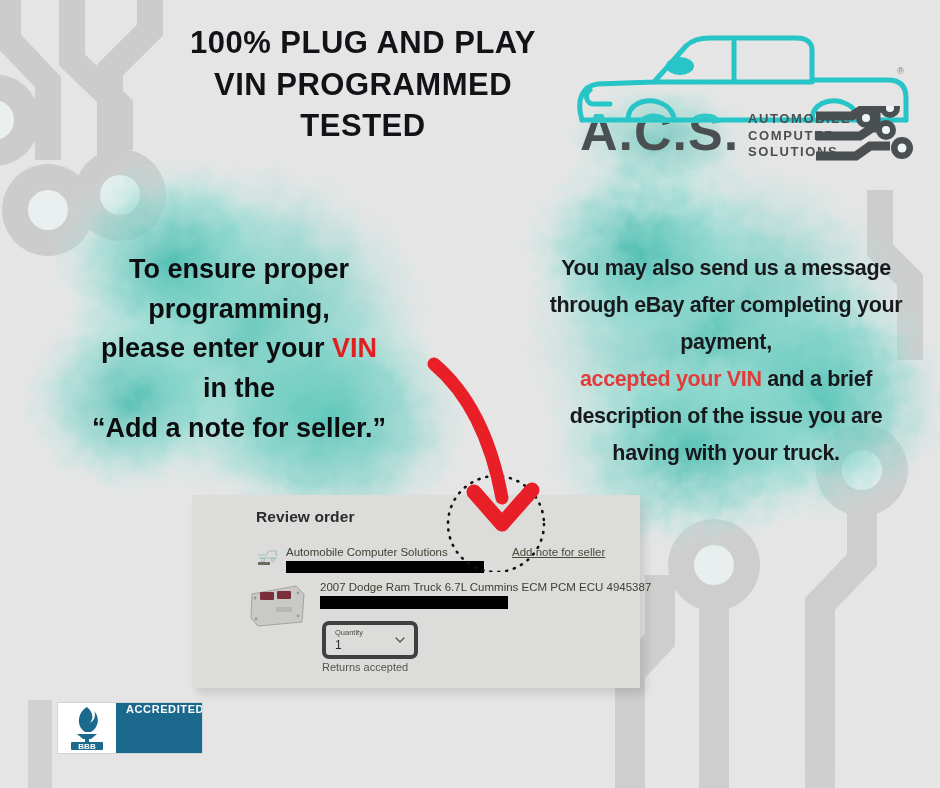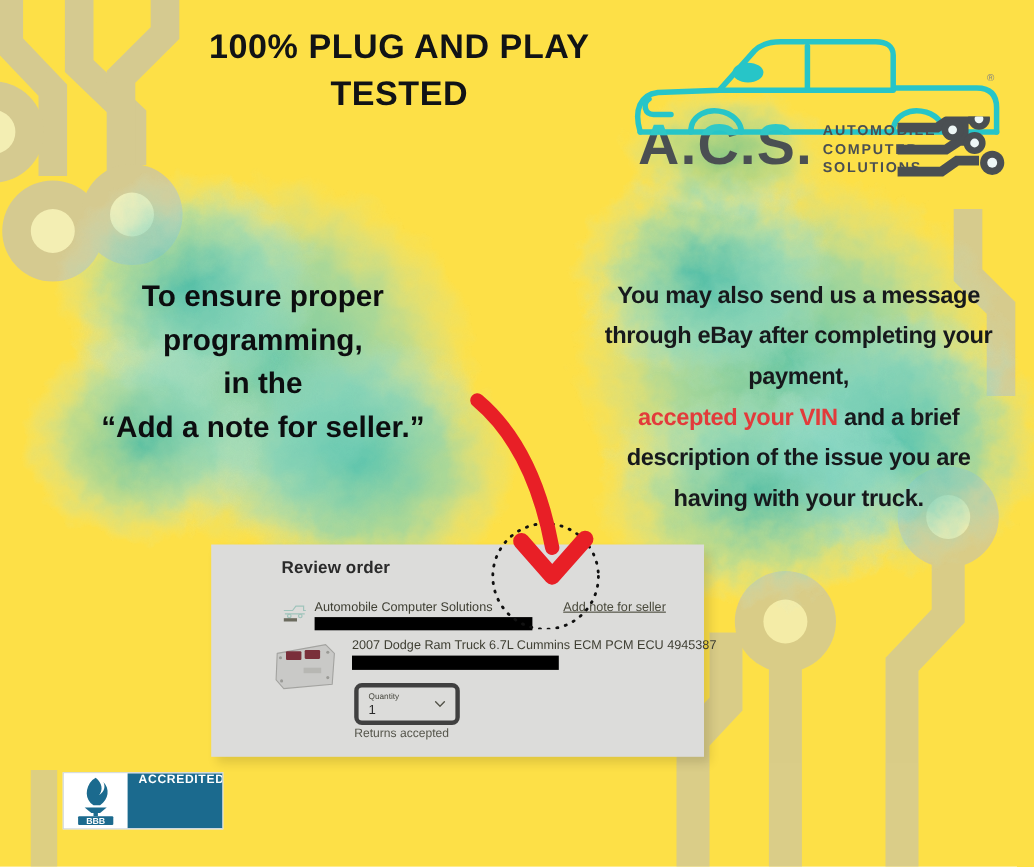--- a/index.html
+++ b/index.html
@@ -5,21 +5,21 @@
   html, body {
     margin: 0;
     padding: 0;
     background: #ffffff;
   }
   #poster {
     position: relative;
     width: 940px;
     height: 788px;
     overflow: hidden;
-    background: #fde047;
+    background: #e5e5e5;
     font-family: "Liberation Sans", sans-serif;
   }
 
   
   .bg-layer {
     position: absolute;
     inset: 0;
     pointer-events: none;
   }
   .bg-layer svg { display: block; width: 940px; height: 788px; }
@@ -348,20 +348,21 @@
         <ellipse cx="690" cy="450" rx="150" ry="100" fill="url(#tealB)"></ellipse>
       </g>
       <g filter="url(#rough)" opacity="0.75">
         <ellipse cx="660" cy="140" rx="95" ry="60" fill="url(#tealB)"></ellipse>
       </g>
     </svg>
   </div>
 
   <div class="headline">
     <span class="ln">100% PLUG AND PLAY</span>
+    <span class="ln">VIN PROGRAMMED</span>
     <span class="ln">TESTED</span>
   </div>
 
   <div class="logo">
     <svg width="350" height="140" viewBox="0 0 350 140" xmlns="http://www.w3.org/2000/svg">
       <g fill="none" stroke="#27c5c8" stroke-width="5" stroke-linecap="round" stroke-linejoin="round">
         <path d="M14,92 C8,72 14,58 30,56 L86,54 L118,18 C124,12 132,10 142,10
                  L228,10 C238,10 244,14 244,22 L244,52 L320,52
                  C332,52 338,58 338,70 L338,92"></path>
         <path d="M86,54 L244,54"></path>
@@ -398,20 +399,21 @@
           <circle cx="74" cy="2" r="4"></circle>
         <circle cx="70" cy="24" r="4"></circle>
           <circle cx="86" cy="42" r="4.5"></circle>
       </g>
     </svg>
   </div>
 
   <div class="copy-left">
     <span class="ln">To ensure proper</span>
     <span class="ln">programming,</span>
+    <span class="ln"><span>please enter your </span><span class="vin-red">VIN</span></span>
     <span class="ln">in the</span>
     <span class="ln">“Add a note for seller.”</span>
   </div>
 
   <div class="copy-right">
     <span class="ln">You may also send us a message</span>
     <span class="ln">through eBay after completing your</span>
     <span class="ln">payment,</span>
     <span class="ln"><span class="vin-red2">accepted your VIN</span><span> and a brief</span></span>
     <span class="ln">description of the issue you are</span>

